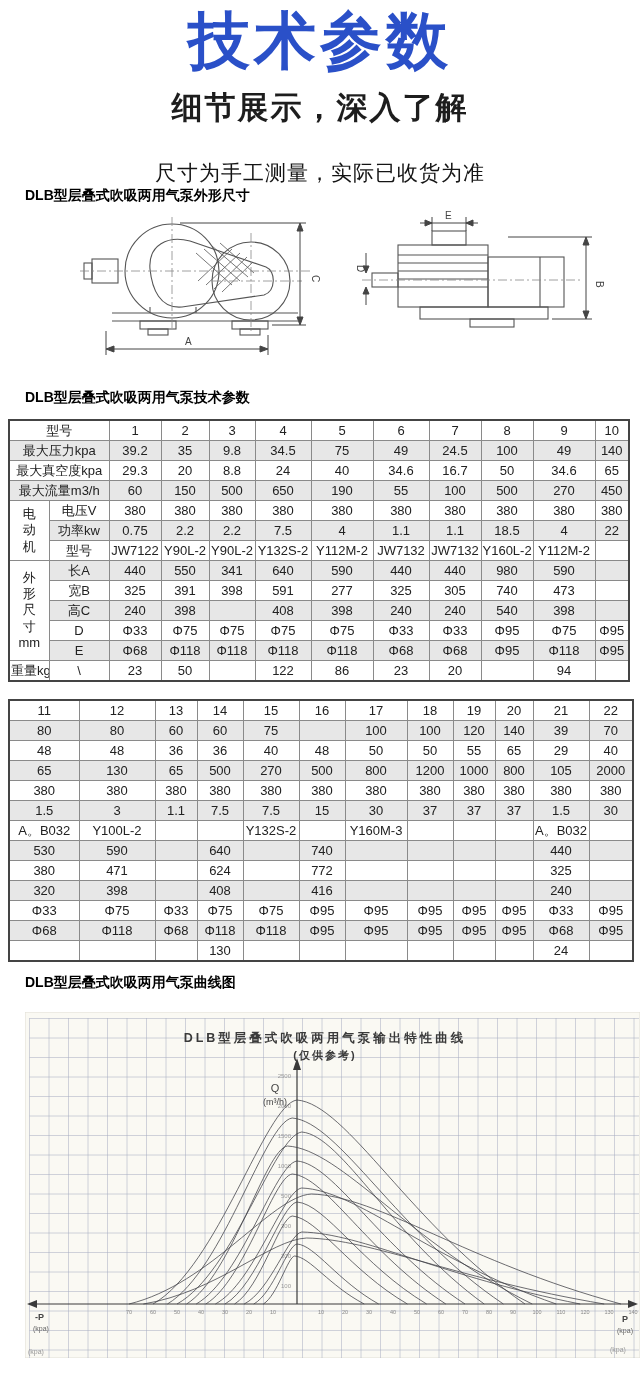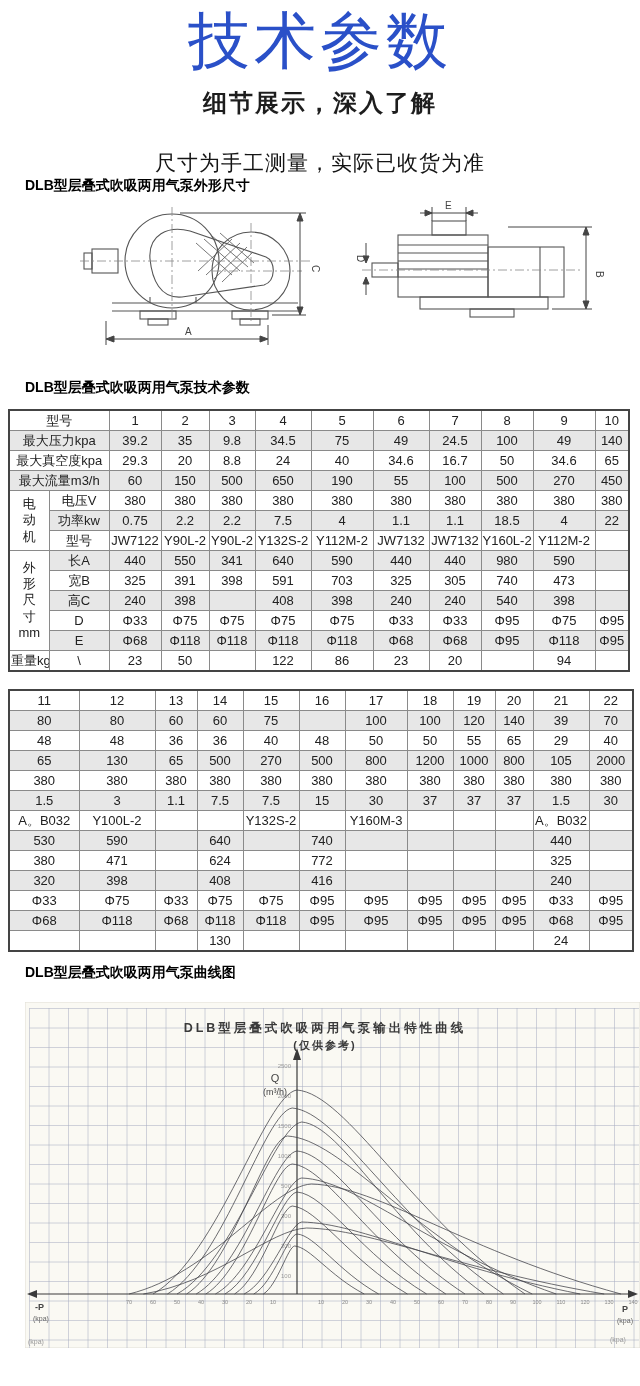--- a/index.html
+++ b/index.html
@@ -1,20 +1,20 @@
 <!DOCTYPE html>
 <html><head>
 <meta charset="utf-8">
 <style>
   html,body{margin:0;padding:0;}
   body{width:640px;height:1386px;overflow:hidden;background:#ffffff;
        font-family:"Liberation Sans", sans-serif;color:#1c1c1c;}
   .hero{padding-top:8px;text-align:center;}
-  .title{font-size:62px;font-weight:400;letter-spacing:4px;color:#2a50c8;line-height:1.05;}
-  .subtitle{margin-top:14px;font-size:24px;font-weight:600;color:#1d1d1d;letter-spacing:2px;}
+  .title{font-size:62px;font-weight:700;letter-spacing:4px;color:#2a50c8;line-height:1.05;}
+  .subtitle{margin-top:14px;font-size:31px;font-weight:600;color:#1d1d1d;letter-spacing:2px;}
   .tagline{margin-top:10px;font-size:12px;color:#b3b3b3;letter-spacing:4px;}
   .note{margin-top:30px;font-size:21px;color:#141414;letter-spacing:1px;}
   .sec-h{margin:0 0 0 25px;font-size:14px;font-weight:700;color:#000;}
   #sec1{}
   #sec2{margin-top:8px;}
   #sec3{margin-top:12px;}
   .drawings{position:relative;width:640px;height:172px;margin-top:4px;}
   table{border-collapse:collapse;table-layout:fixed;width:512px;margin:0 8px;
         font-size:13px;color:#222;border:2px solid #444;}
   #t1{margin-top:12px;}
@@ -247,21 +247,21 @@
           <td>980</td>
           <td>590</td>
           <td></td>
         </tr>
         <tr>
           <td>宽B</td>
           <td>325</td>
           <td>391</td>
           <td>398</td>
           <td>591</td>
-          <td>703</td>
+          <td>277</td>
           <td>325</td>
           <td>305</td>
           <td>740</td>
           <td>473</td>
           <td></td>
         </tr>
         <tr>
           <td>高C</td>
           <td>240</td>
           <td>398</td>

